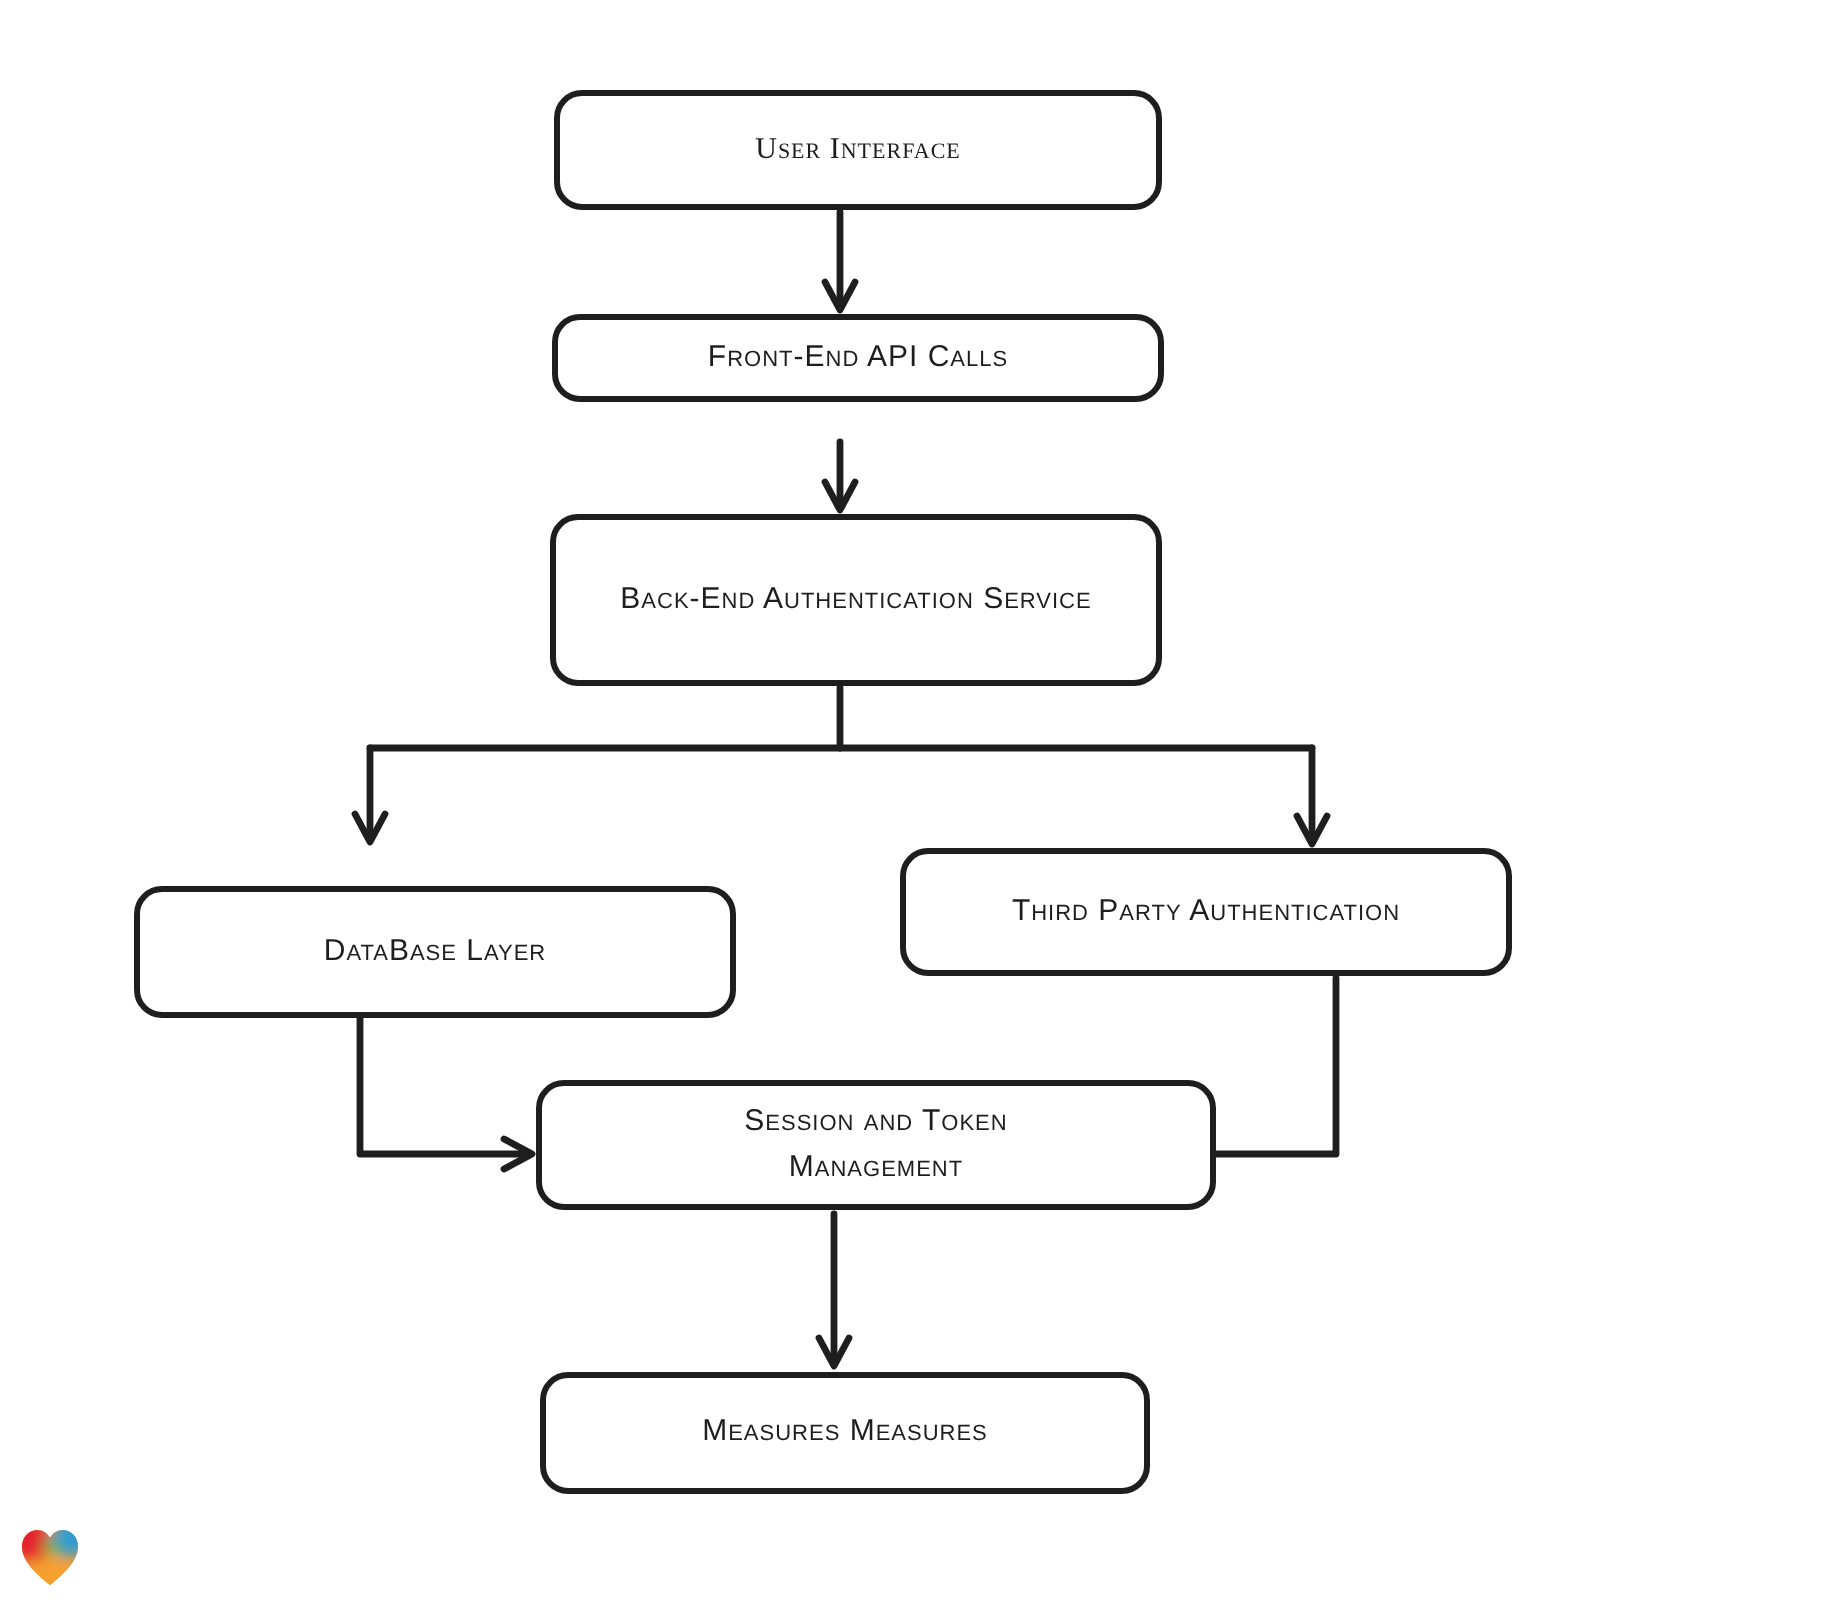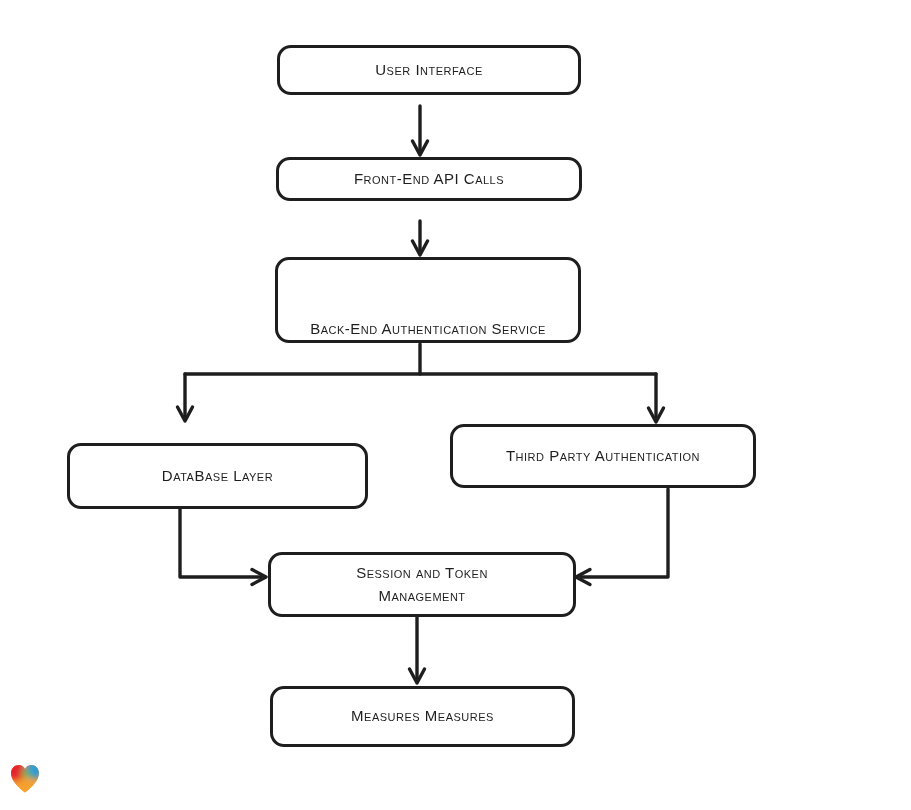--- a/index.html
+++ b/index.html
@@ -88,41 +88,41 @@
     <g>
       <path d="M668,489 L668,577 L581,577"></path>
       <path d="M590,569.5 L576,577 L590,584.5"></path>
     </g>
     <g>
       <path d="M417,607 L417,678"></path>
       <path d="M409.5,669 L417,683 L424.5,669"></path>
     </g>
   </svg>
 
-  <div class="node" style="left:277px; top:45px; width:304px; height:50px;">
+  <div class="node" style="left:277px; top:45px; width:304px; height:60px;font-family:Liberation Serif, serif;">
     <span class="label">User Interface</span>
   </div>
 
   <div class="node" style="left:276px; top:157px; width:306px; height:44px;">
     <span class="label">Front-End API Calls</span>
   </div>
 
-  <div class="node n-backend" style="left:275px; top:257px; width:306px; height:86px;align-items:flex-end;">
+  <div class="node n-backend" style="left:275px; top:257px; width:306px; height:86px;">
     <span class="label">Back-End Authentication Service</span>
   </div>
 
   <div class="node" style="left:67px; top:423px; width:301px; height:66px;margin-top:20px;">
     <span class="label">DataBase Layer</span>
   </div>
 
   <div class="node" style="left:450px; top:424px; width:306px; height:64px;">
     <span class="label">Third Party Authentication</span>
   </div>
 
-  <div class="node n-session" style="left:268px; top:552px; width:308px; height:65px;">
+  <div class="node n-session" style="left:268px; top:540px; width:340px; height:65px;">
     <span class="label">Session and Token Management</span>
   </div>
 
   <div class="node" style="left:270px; top:686px; width:305px; height:61px;">
     <span class="label">Measures Measures</span>
   </div>
 
   <div class="logo-badge">
     <svg width="34" height="33" viewBox="0 0 34 33" xmlns="http://www.w3.org/2000/svg">
       <defs>

